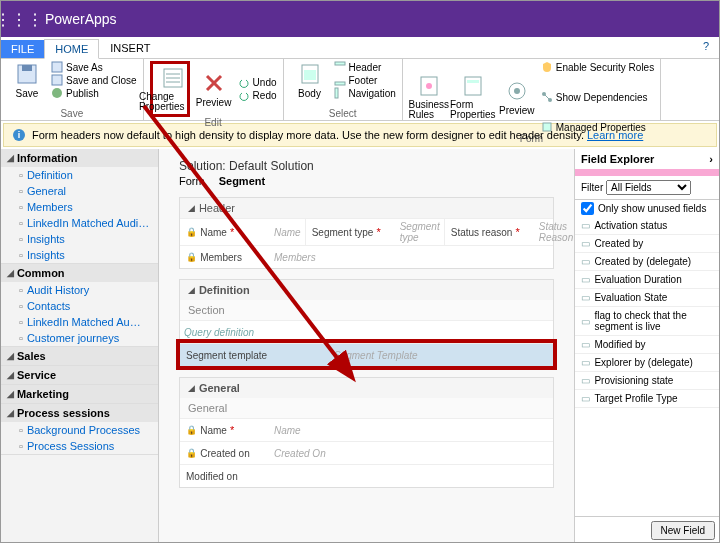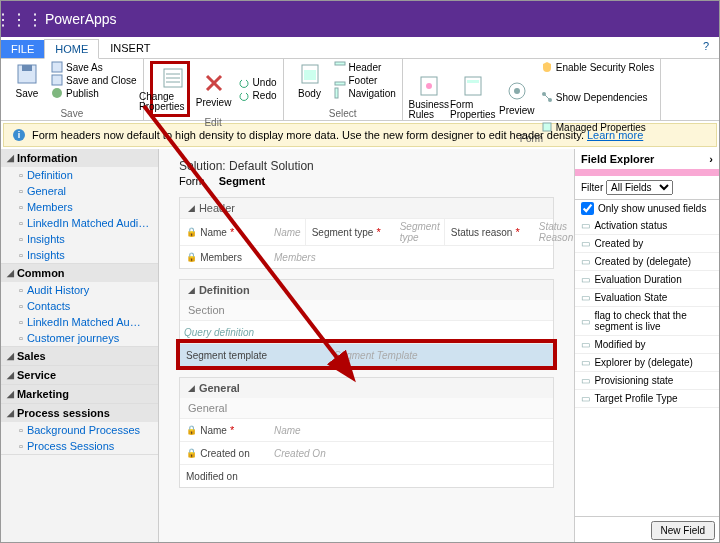--- a/index.html
+++ b/index.html
@@ -39,21 +39,21 @@
   .form-cell { flex: 1; display: flex; align-items: center; border-right: 1px solid #eee; min-height: 22px; }
   .form-cell:last-child { border-right: none; }
   .form-label { width: 90px; padding: 3px 6px; font-size: 10px; color: #444; display: flex; align-items: center; gap: 3px; flex-shrink: 0; }
   .lock { color: #c06000; font-size: 9px; }
   .req { color: #d00000; font-size: 11px; }
   .form-input { flex: 1; font-size: 10px; color: #aaa; padding: 2px 4px; font-style: italic; }
   .field-highlight { outline: 4px solid #b00000; background: #cfe2f0; }
   .right { width: 145px; border-left: 1px solid #ccc; background: #fff; display: flex; flex-direction: column; }
   .fe-hdr { padding: 4px 6px; font-weight: bold; border-bottom: 7px solid #f9a8d4; display: flex; justify-content: space-between; align-items: center; }
   .fe-filter { padding: 4px 6px; border-bottom: 1px solid #ccc; font-size: 10px; }
-  .fe-filter select { width: 67px; font-size: 10px; }
+  .fe-filter select { width: 85px; font-size: 10px; }
   .fe-check { padding: 2px 6px; font-size: 10px; display: flex; align-items: center; gap: 4px; }
   .fe-list { flex: 1; overflow-y: auto; }
   .fe-item { padding: 3px 6px; border-bottom: 1px solid #eee; font-size: 10px; cursor: pointer; display: flex; align-items: center; gap: 4px; }
   .fe-foot { border-top: 1px solid #ccc; padding: 4px; display: flex; justify-content: flex-end; }
   .fe-foot button { font-size: 10px; padding: 2px 8px; }
   svg.arrow { position: absolute; left: 0; top: 0; pointer-events: none; }
   .tri { font-size: 9px; color: #555; }
 </style>
 </head>
 <body>

